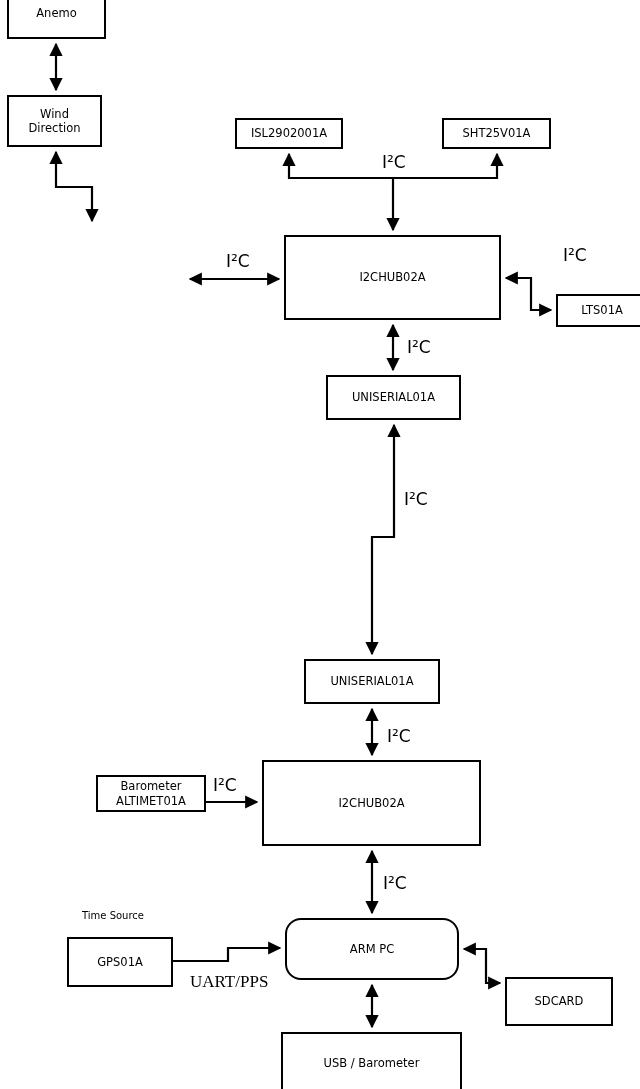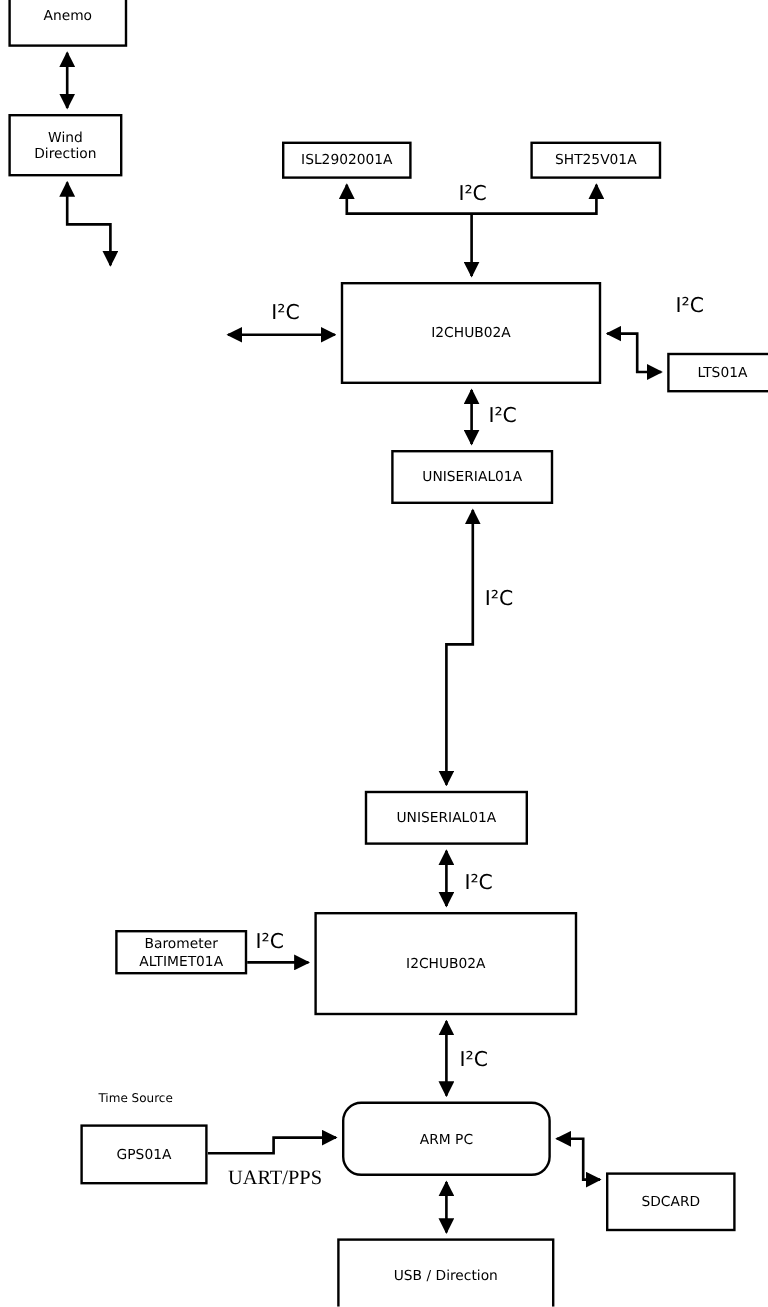--- a/index.html
+++ b/index.html
@@ -146,21 +146,21 @@
 
   <div class="node" style="left:285px; top:918px; width:174px; height:62px;border-radius:16px;">
     <span class="node-text">ARM PC</span>
   </div>
 
   <div class="node" style="left:505px; top:959px; width:108px; height:49px;margin-top:18px;">
     <span class="node-text">SDCARD</span>
   </div>
 
   <div class="node" style="left:281px; top:1032px; width:181px; height:62px;">
-    <span class="node-text">USB / Direction</span>
+    <span class="node-text">USB / Barometer</span>
   </div>
 
   <div class="edge-label" style="left:382px; top:152px;">I²C</div>
   <div class="edge-label" style="left:226px; top:251px;">I²C</div>
   <div class="edge-label" style="left:563px; top:245px;">I²C</div>
   <div class="edge-label" style="left:407px; top:337px;">I²C</div>
   <div class="edge-label" style="left:404px; top:489px;">I²C</div>
   <div class="edge-label" style="left:387px; top:726px;">I²C</div>
   <div class="edge-label" style="left:213px; top:775px;">I²C</div>
   <div class="edge-label" style="left:383px; top:873px;">I²C</div>

